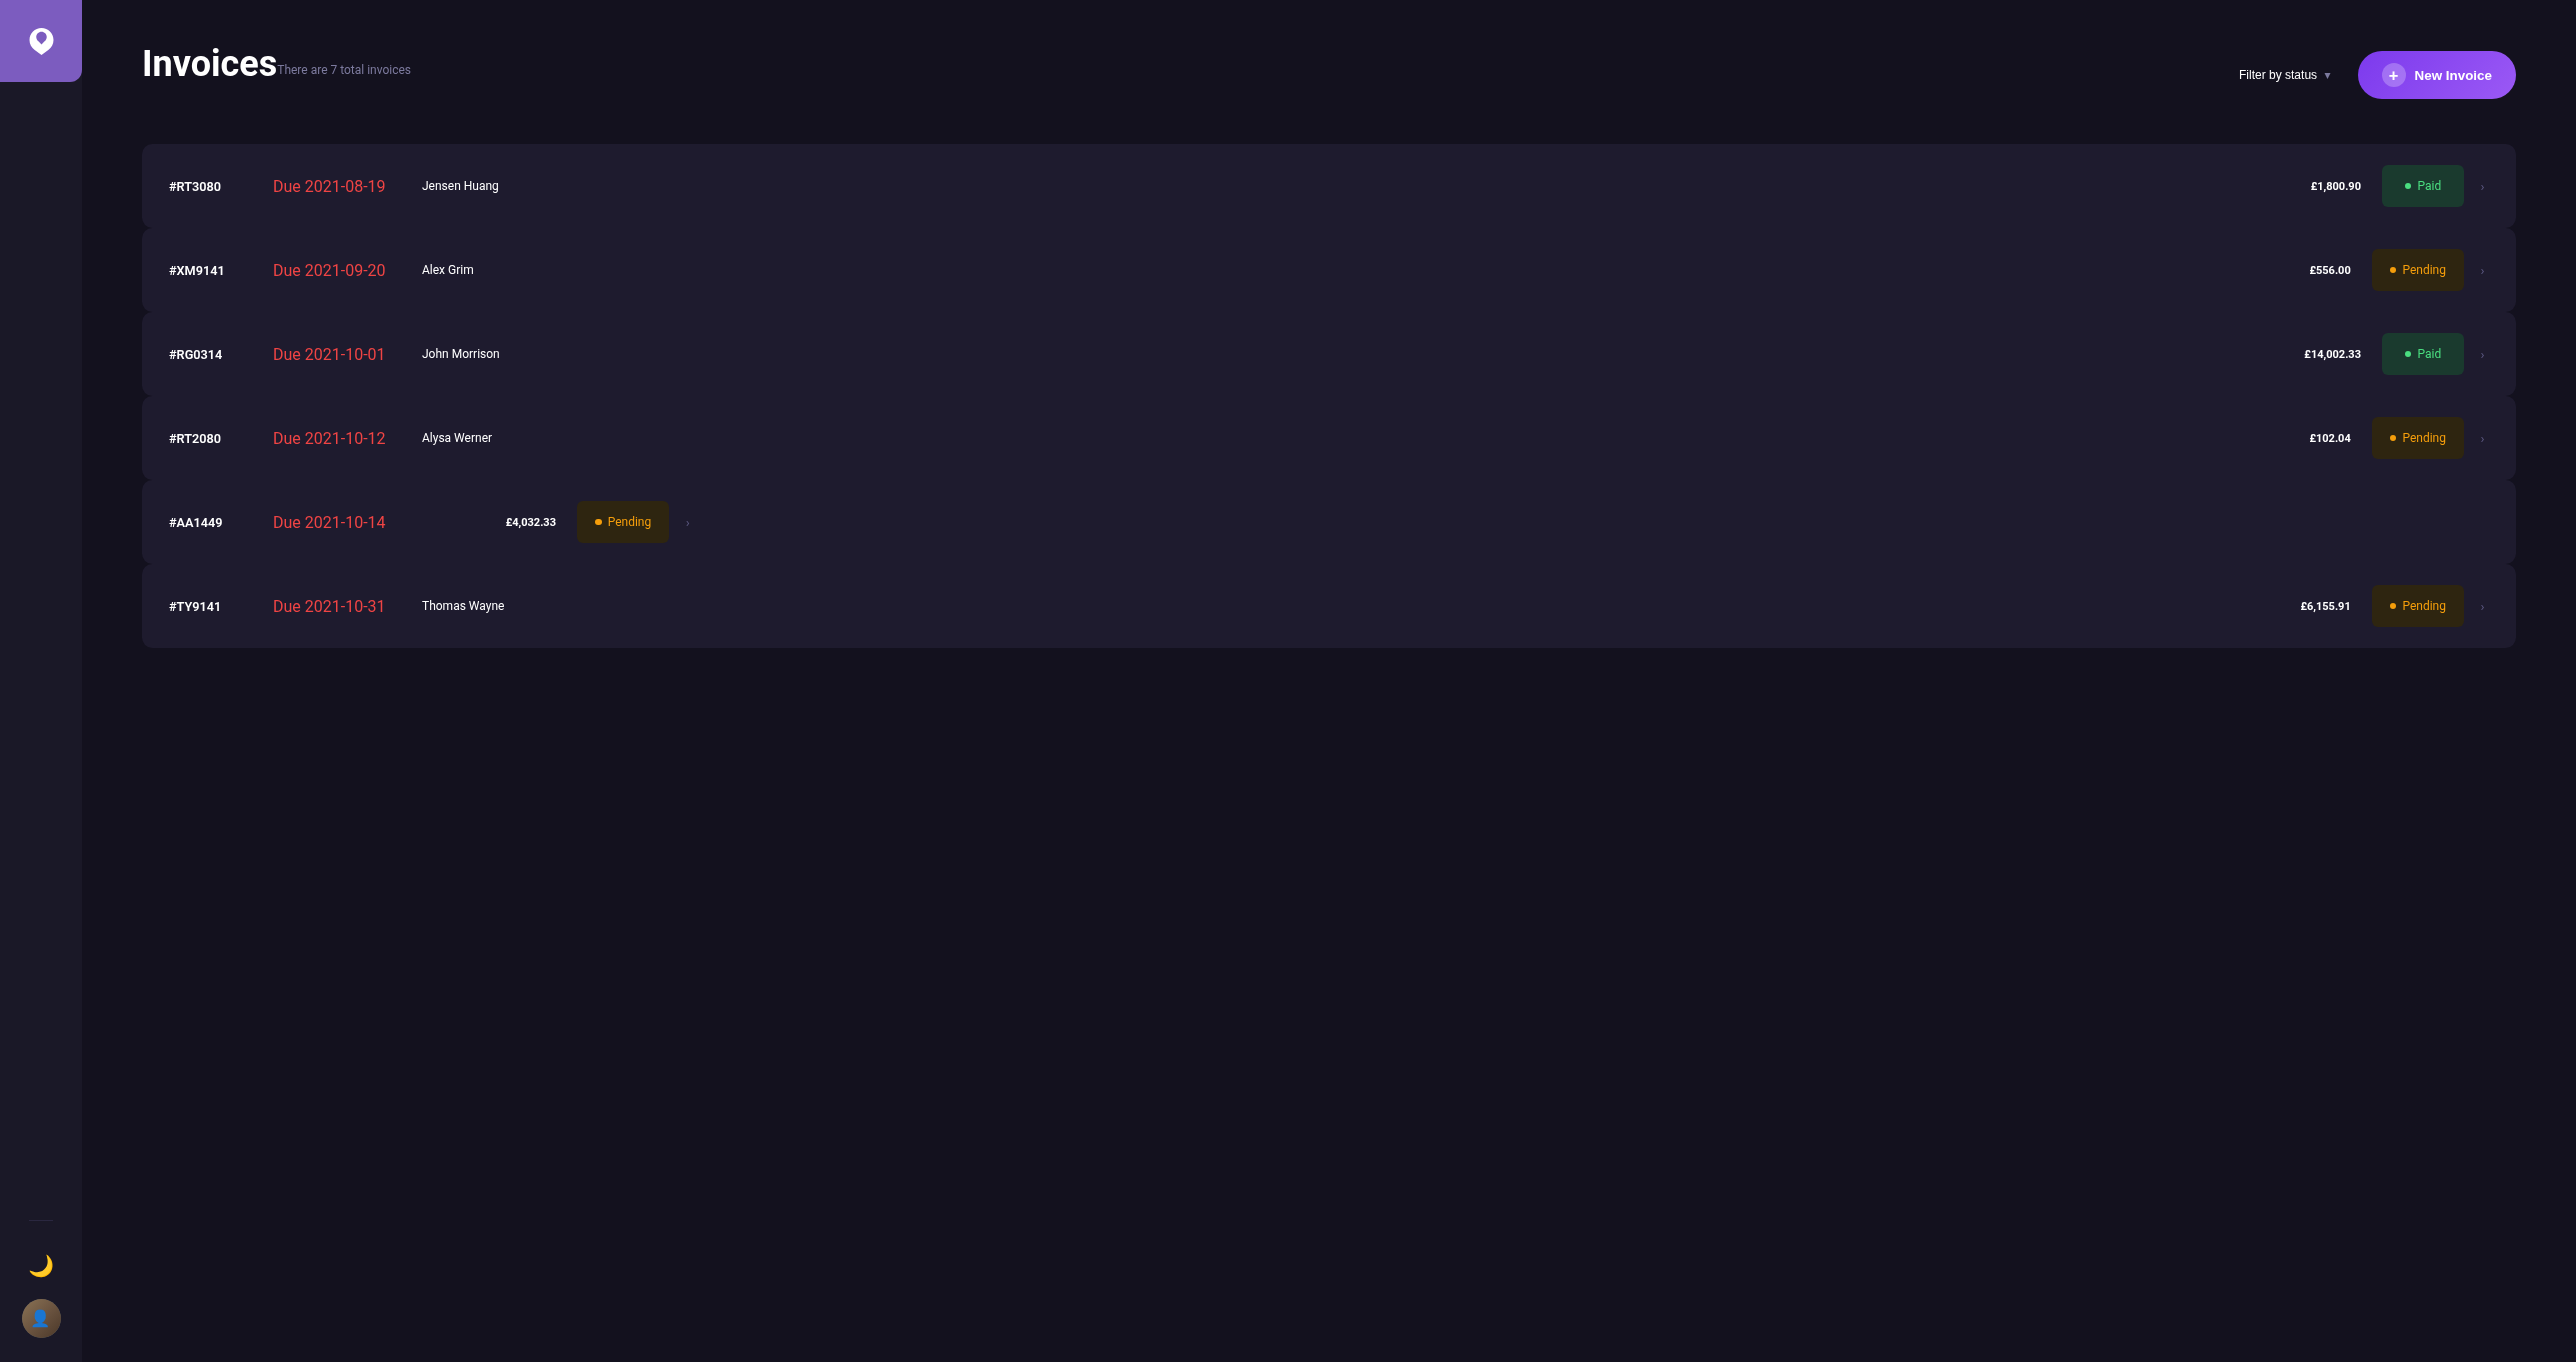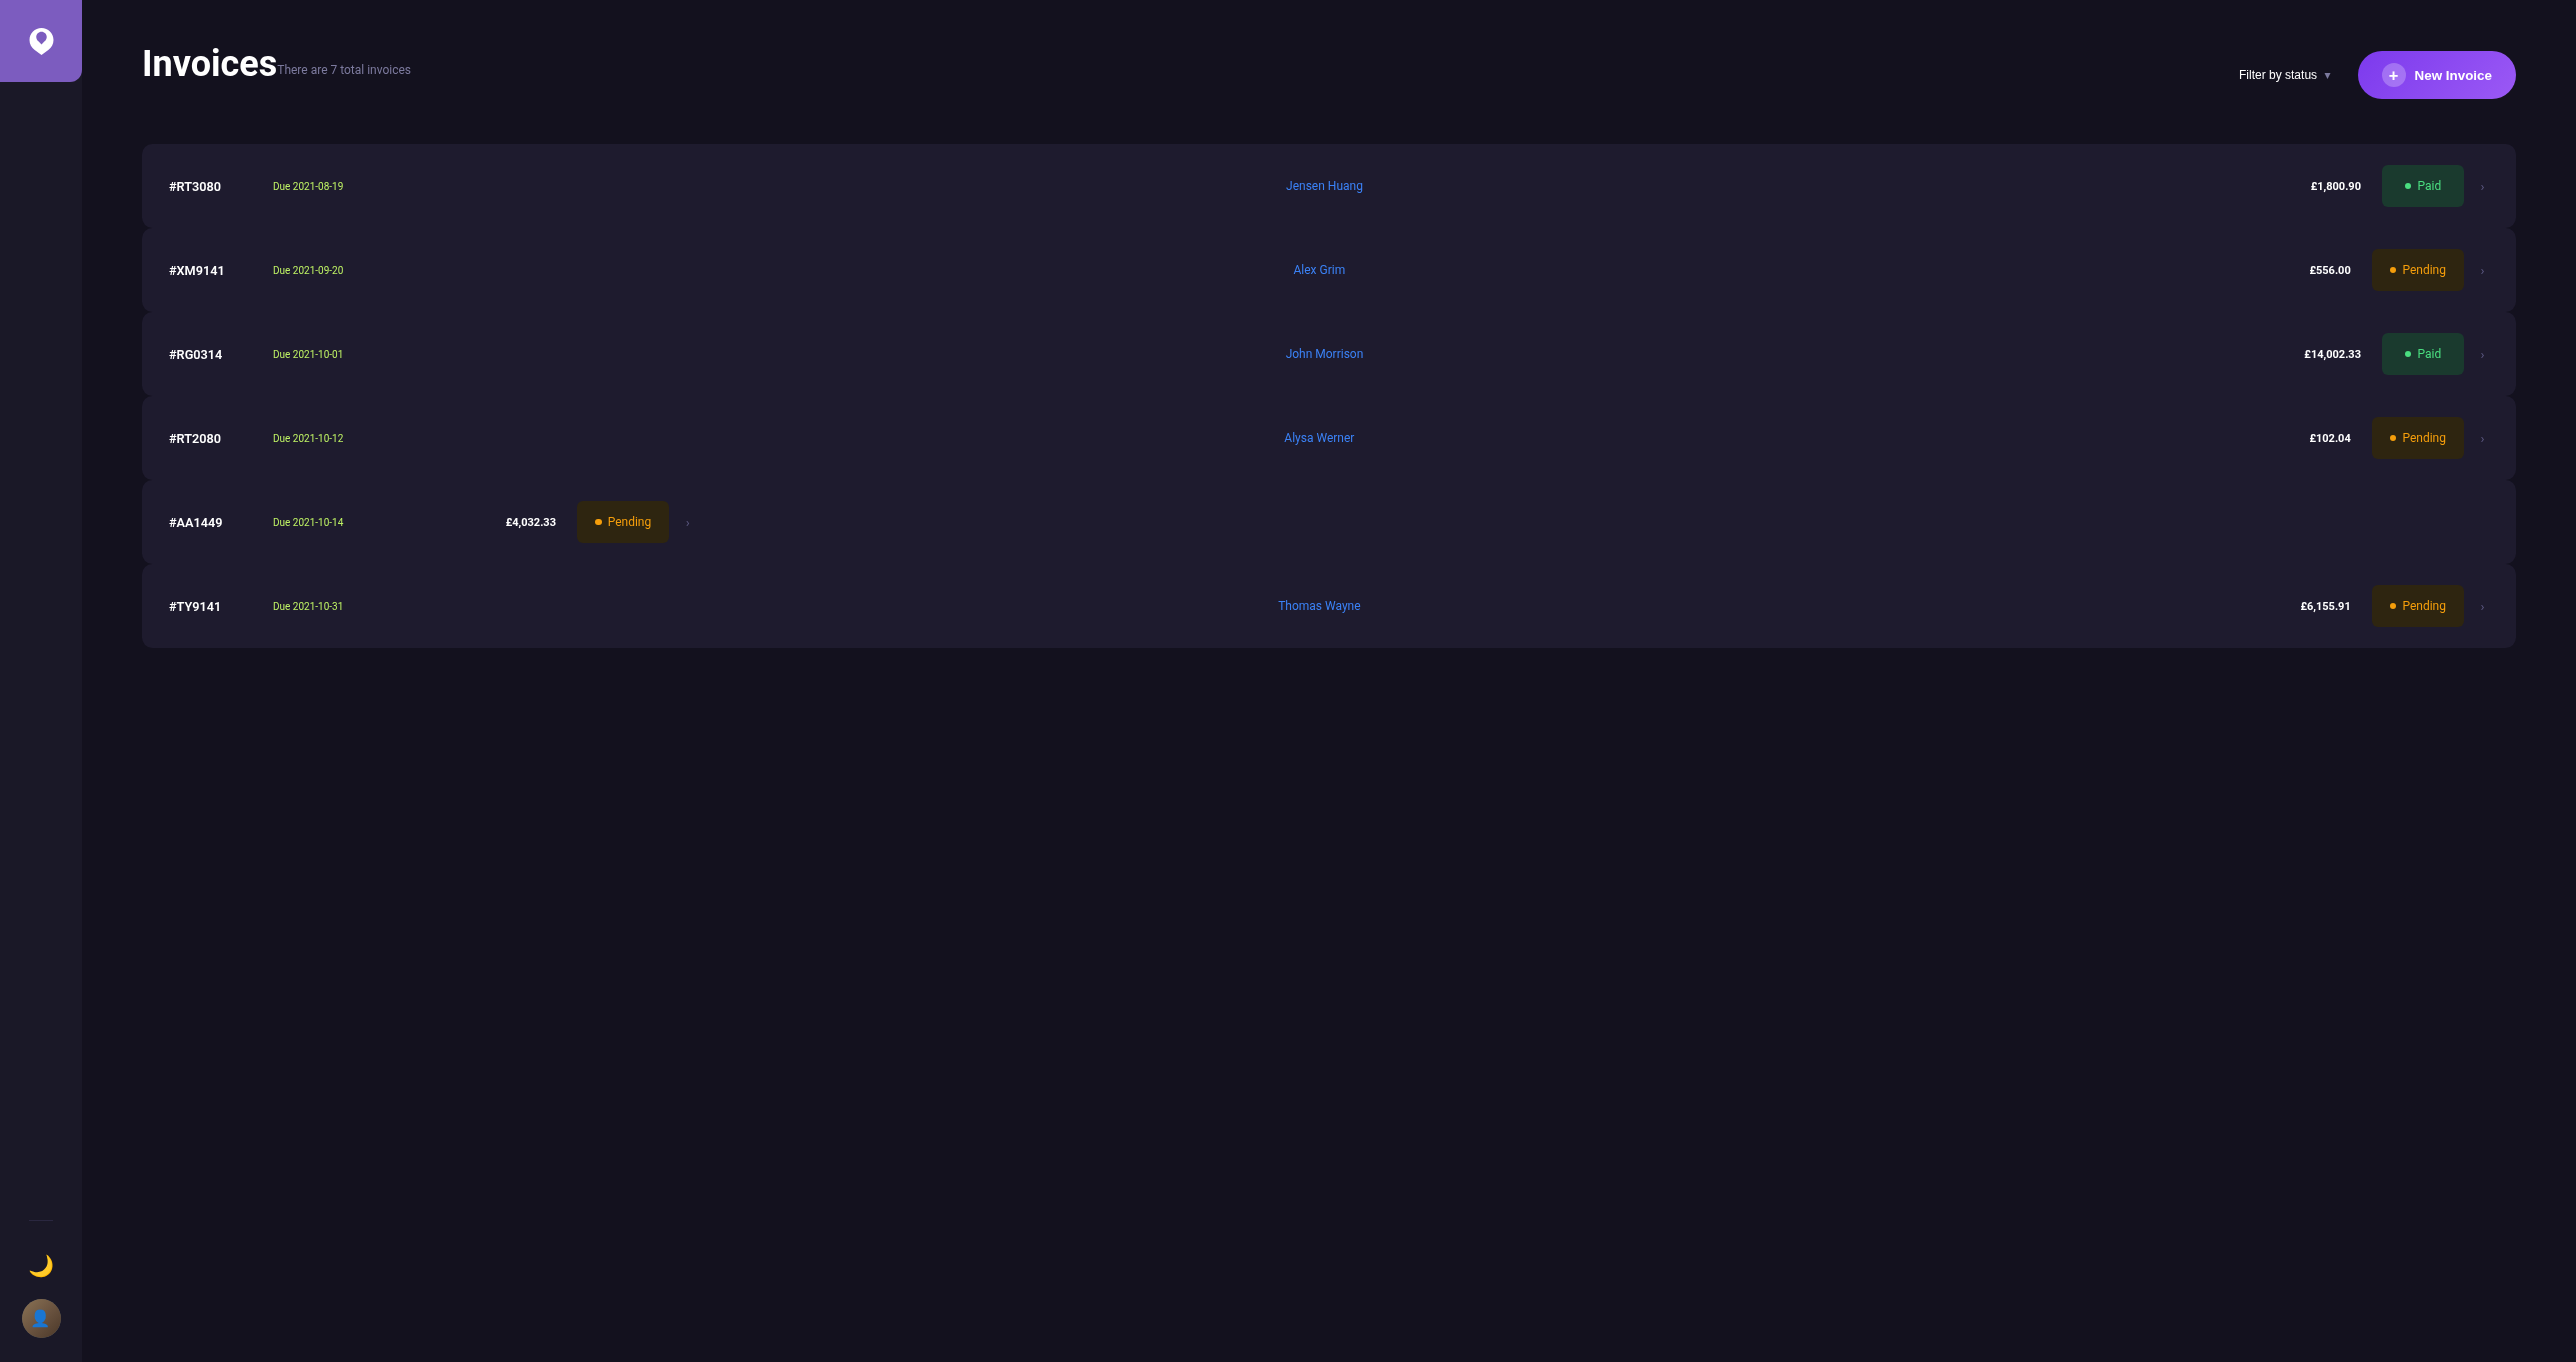--- a/index.html
+++ b/index.html
@@ -180,31 +180,30 @@
 
     .invoice-id {
       font-size: 12.7px;
       font-weight: 600;
       color: #ffffff;
       width: 104px;
       flex-shrink: 0;
     }
 
     .invoice-due {
-      font-size: 10px;
-      color: #bef264;
+      font-size: 16px;
+      color: #ef4444;
       width: 149px;
       flex-shrink: 0;
     }
 
     .invoice-name {
       font-size: 12px;
-      color: #3b82f6;
+      color: #ffffff;
       flex: 1;
-      text-align: center;
     }
 
     .invoice-amount {
       font-size: 11px;
       font-weight: 700;
       color: #ffffff;
       width: 134px;
       text-align: right;
       flex-shrink: 0;
     }

